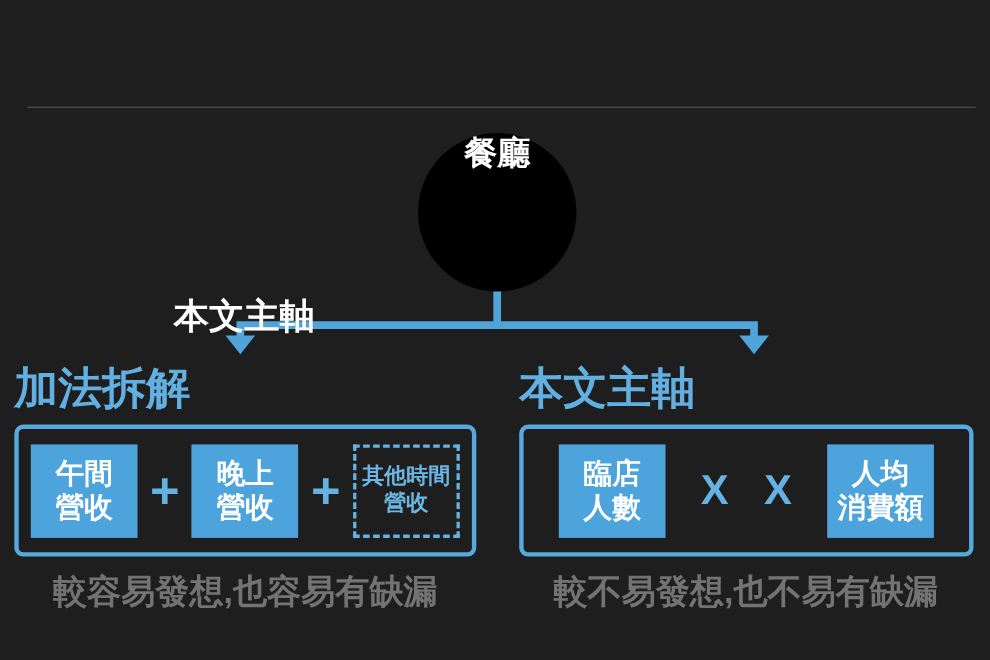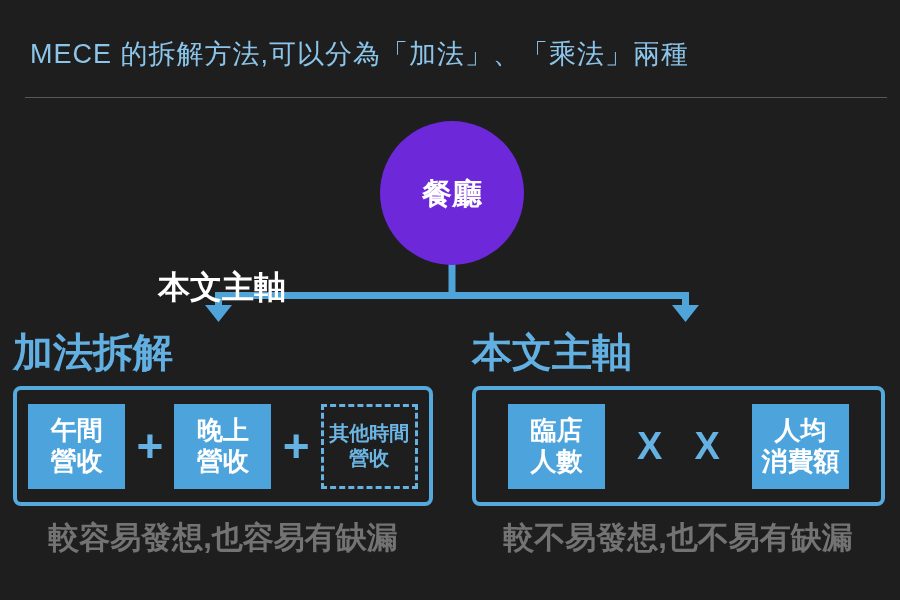--- a/index.html
+++ b/index.html
@@ -37,29 +37,29 @@
     left: 0;
     top: 0;
   }
   .root-circle {
     position: absolute;
     left: 380px;
     top: 121px;
     width: 144px;
     height: 144px;
     border-radius: 50%;
-    background: #6d28d9;
+    background: #000000;
     color: #ffffff;
     font-weight: bold;
     font-size: 30px;
     line-height: 37px;
     text-align: center;
     display: flex;
     flex-direction: column;
-    justify-content: center;
+    justify-content: space-between;
     align-items: center;
   }
   .annotation {
     position: absolute;
     left: 158px;
     top: 230px;
     font-size: 32px;
     font-weight: bold;
     color: #ffffff;
     white-space: nowrap;
@@ -126,21 +126,20 @@
     white-space: nowrap;
   }
   .caption.left  { left: 13px;  width: 420px; }
   .caption.right { left: 468px; width: 420px; }
 </style>
 </head>
 <body>
 
 <div class="stage">
 
-  <div class="title">MECE 的拆解方法,可以分為「加法」、「乘法」兩種</div>
   <div class="divider"></div>
 
   <svg class="connector" width="900" height="600" viewBox="0 0 900 600">
     <path d="M452 256 V 299" stroke="#4fa5da" stroke-width="7" fill="none"></path>
     <path d="M218.5 306 V 295.5 H 685.5 V 306" stroke="#4fa5da" stroke-width="7" fill="none"></path>
     <polygon points="205,305 232,305 218.5,322" fill="#4fa5da"></polygon>
     <polygon points="672,305 699,305 685.5,322" fill="#4fa5da"></polygon>
   </svg>
 
   <div class="root-circle">

